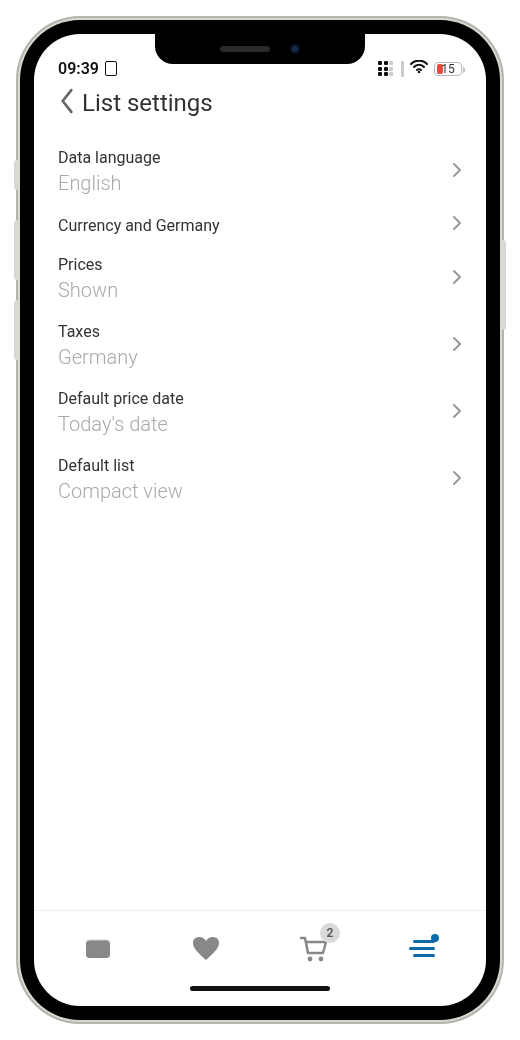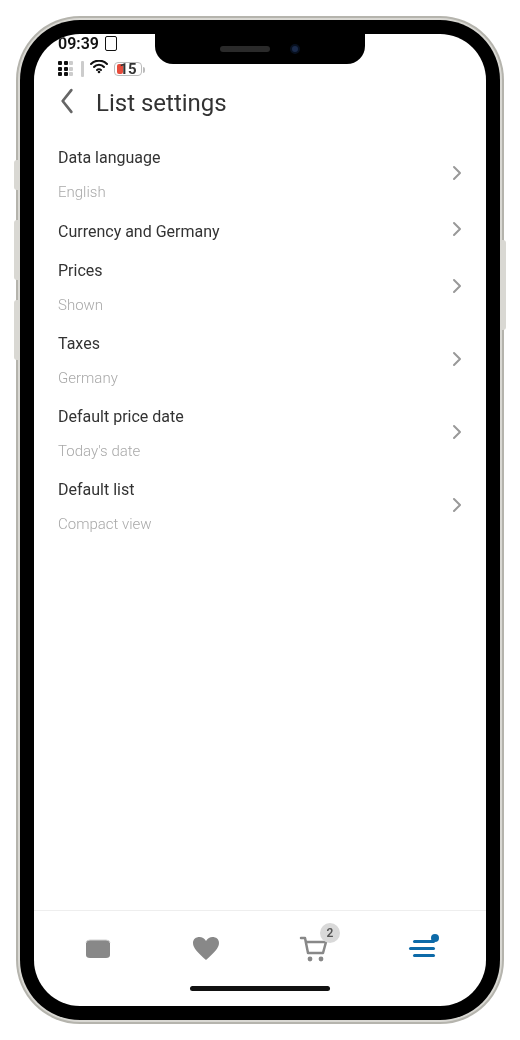--- a/index.html
+++ b/index.html
@@ -61,27 +61,26 @@
       width: 50px; height:6px; background:#2a2a2a; border-radius:3px; margin-right:20px;
     }
     .camera {
       width:10px; height:10px; border-radius:50%; background:#1a2a4a; border:2px solid #07101f;
     }
 
     
     .status-bar {
       height: 44px;
       display: flex;
-      align-items: flex-start;
+      align-items: flex-end;
       justify-content: space-between;
       padding: 0 24px;
       font-weight: 600;
       font-size: 16px;
       color: #111;
-      flex-direction: column;
     }
     .status-left { display:flex; align-items:center; gap:6px;}
     .id-card {
       width:12px; height:15px; border:1.5px solid #111; border-radius:2px; display:inline-block;
     }
     .status-right { display:flex; align-items:center; gap:6px;}
     .cell-grid {
       display:inline-grid;
       grid-template-columns: 4px 4px 4px;
       grid-template-rows: 4px 4px 4px;
@@ -90,50 +89,50 @@
     .cell-grid span { background:#111; border-radius:1px;}
     .cell-grid .off { background:#ccc; }
     .cell-extra-bar { width:3px; height:16px; background:#ccc; margin-left:2px; border-radius:1px;}
     .battery {
       position:relative;
       width: 28px; height:14px; border:1.5px solid #bbb; border-radius:4px;
       display:flex; align-items:center;
     }
     .battery .cap { position:absolute; right:-4px; top:4px; width:2.5px; height:6px; background:#bbb; border-radius:0 2px 2px 0;}
     .battery .fill { height:10px; width:6px; margin-left:1.5px; background:#e74c3c; border-radius:2px;}
-    .battery .pct { position:absolute; width:100%; text-align:center; font-size:15px; font-weight:700; color:#333; line-height:14px;}
+    .battery .pct { position:absolute; width:100%; text-align:center; font-size:12px; font-weight:400; color:#333; line-height:14px;}
 
     
     .header {
       display:flex;
       align-items:center;
-      gap: 20px;
+      gap: 6px;
       padding: 10px 20px 20px 24px;
     }
     .back-btn {
       color:#555;
     }
     .title {
       font-size: 24px;
       color:#333;
       font-weight:400;
     }
 
     
     .list { flex:1; overflow-y:auto; }
     .row {
       display:flex;
       align-items:center;
       justify-content:space-between;
       padding: 10px 24px;
       cursor:pointer;
     }
-    .row .texts { display:flex; flex-direction:column; gap:16px;}
+    .row .texts { display:flex; flex-direction:column; gap:4px;}
     .row .label { font-size:16px; color:#333; }
-    .row .value { font-size:15px; color:#a9a9a9; font-weight:300;}
+    .row .value { font-size:20px; color:#a9a9a9; font-weight:300;}
     .row .chev { color:#999; flex-shrink:0; }
     .spacer-before-last { height: 12px; }
 
     
     .tabbar {
       height: 70px;
       border-top:1px solid #eee;
       display:flex;
       justify-content:space-around;
       align-items:center;

